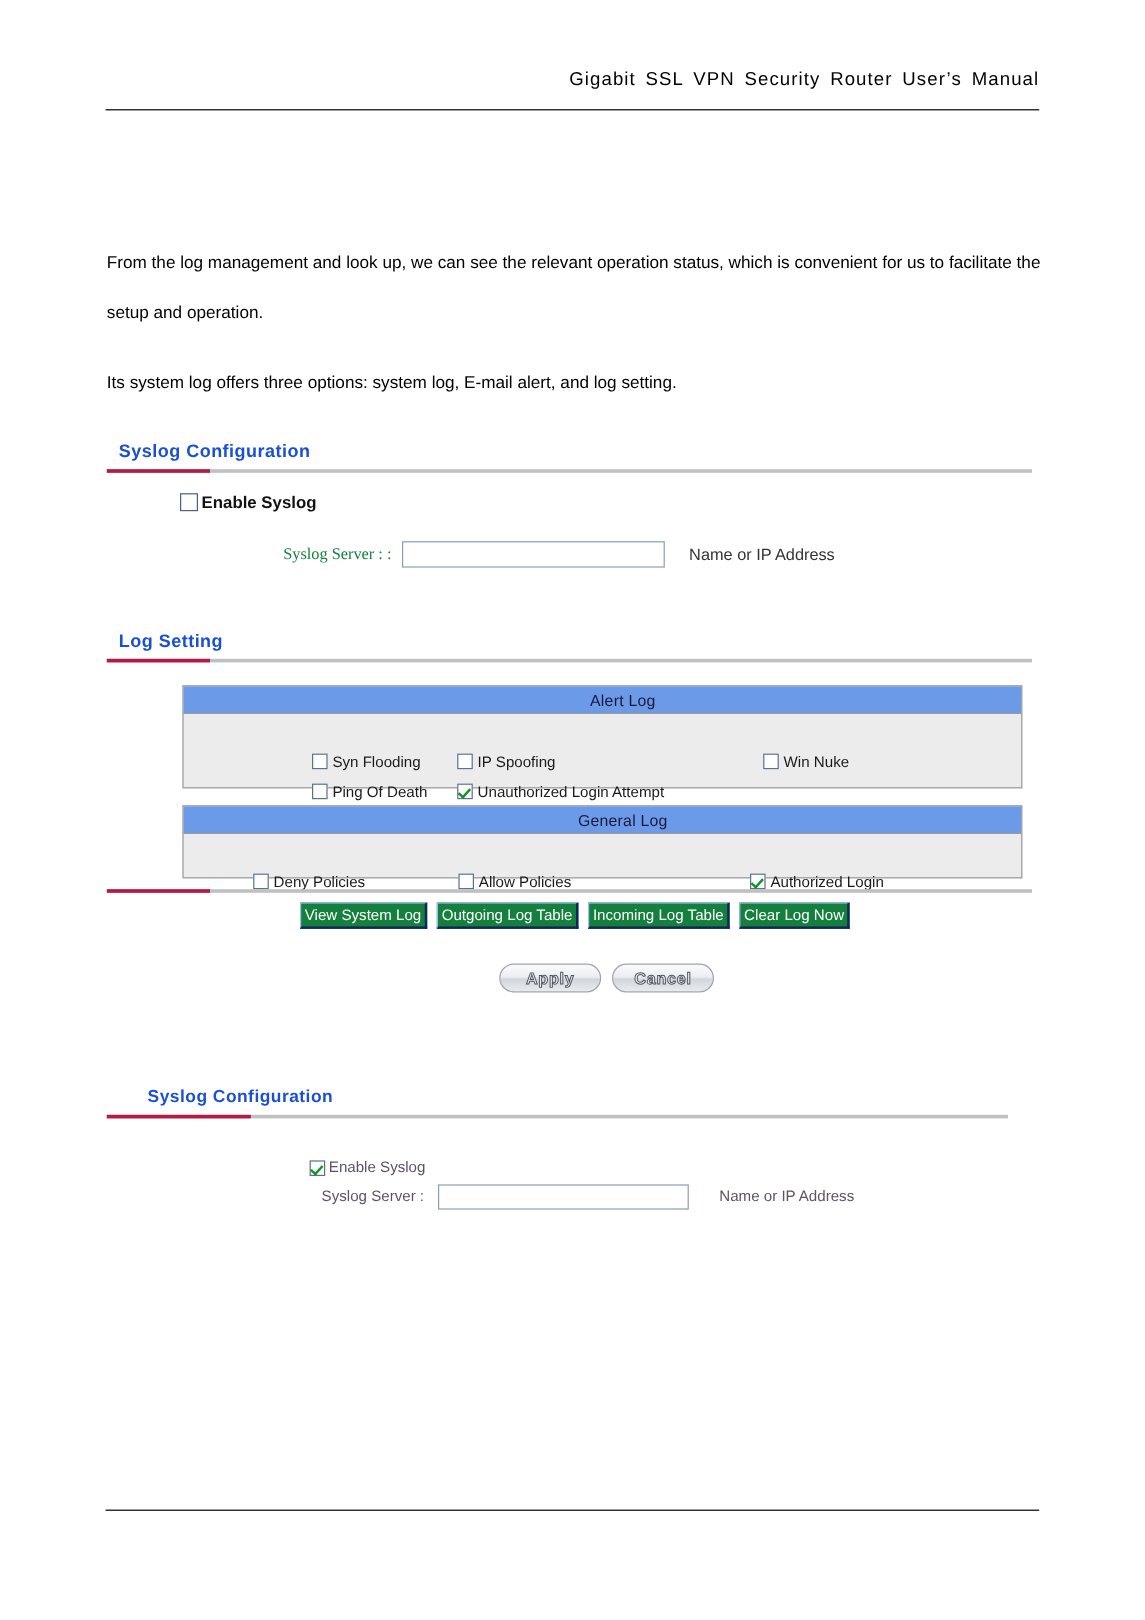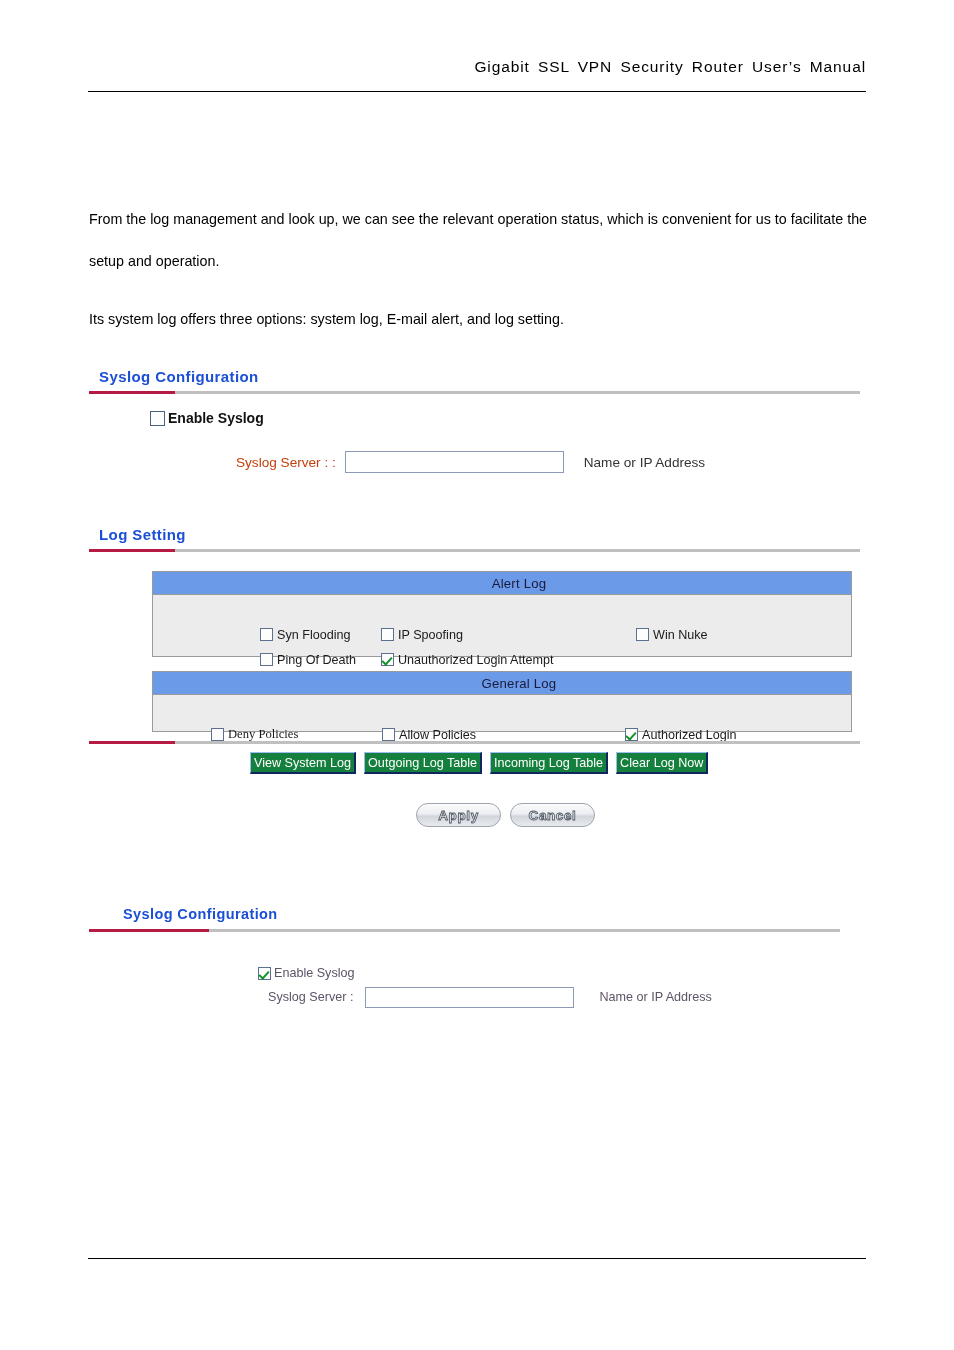--- a/index.html
+++ b/index.html
@@ -112,23 +112,24 @@
   .syslog1-row {
     position: absolute;
     left: 236px;
     top: 449px;
     display: flex;
     align-items: center;
     height: 26px;
   }
   .syslog1-row .fld-label {
     font-size: 13.6px;
-    color: #c2410c;
+    color: #15803d;
     white-space: nowrap;
     margin-right: 9px;
+    font-family: Liberation Serif, serif;
   }
   .syslog1-row .hint {
     font-size: 13.6px;
     color: #333;
     white-space: nowrap;
     margin-left: 20px;
   }
 
   .text-input {
     border: 1px solid #8c9cb8;
@@ -212,21 +213,21 @@
     white-space: nowrap;
   }
 
   #panel-alert { left: 152px; top: 571px; width: 700px; }
   #panel-general { left: 152px; top: 671px; width: 700px; }
 
   #panel-alert .cb-cell.c1 { width: 225px; padding-left: 107px; }
   #panel-alert .cb-cell.c2 { width: 205px; padding-left: 3px; }
   #panel-alert .cb-cell.c3 { width: 200px; padding-left: 53px; }
 
-  #panel-general .cb-cell.c1 { width: 225px; padding-left: 58px; font-family: Liberation Serif, serif; }
+  #panel-general .cb-cell.c1 { width: 225px; padding-left: 58px; }
   #panel-general .cb-cell.c2 { width: 205px; padding-left: 4px; }
   #panel-general .cb-cell.c3 { width: 200px; padding-left: 42px; }
 
   
   .btn-divider {
     position: absolute;
     left: 89px;
     top: 741px;
     width: 771px;
     height: 3px;

